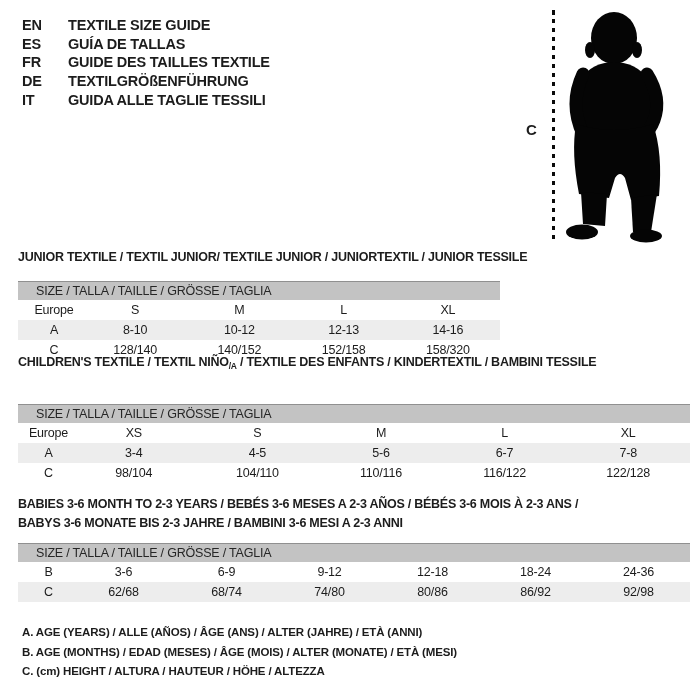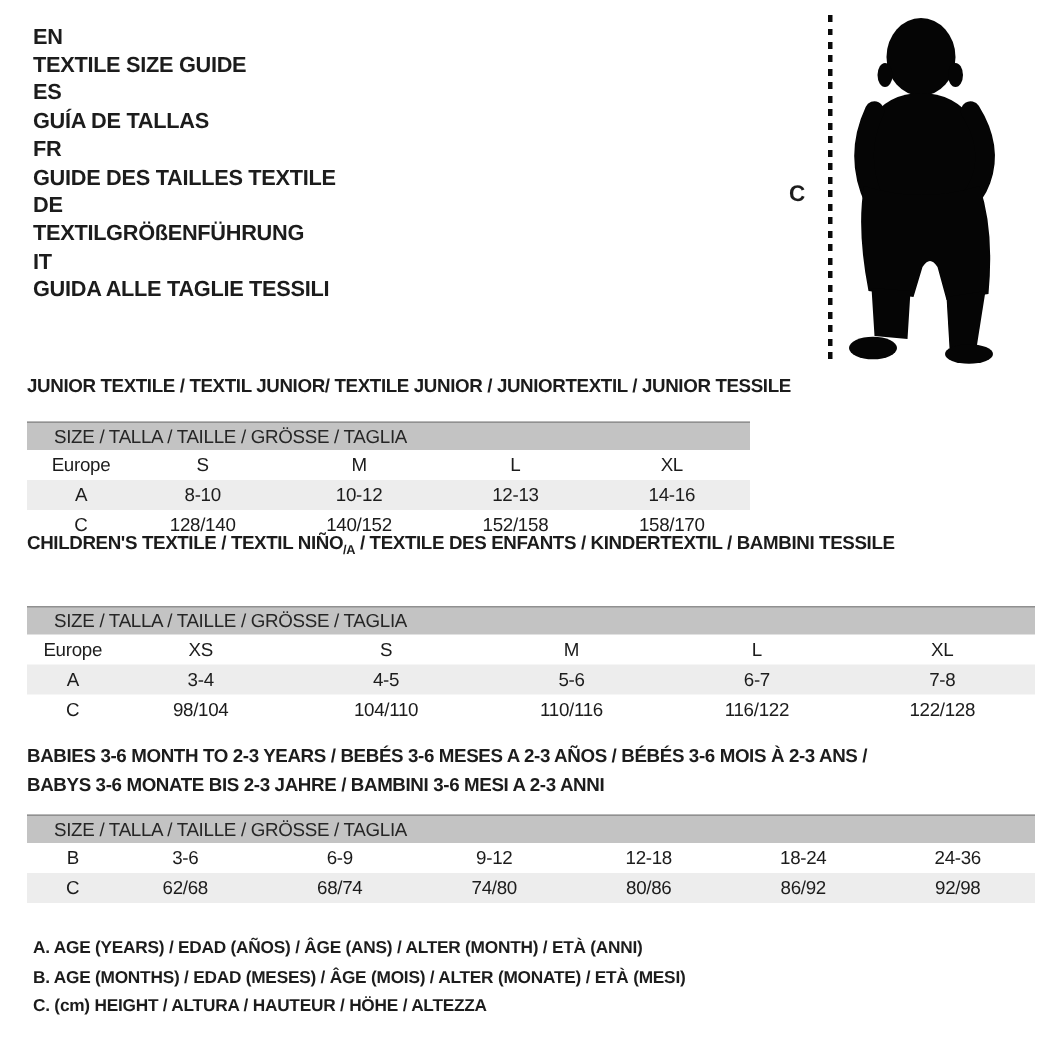--- a/index.html
+++ b/index.html
@@ -2,21 +2,21 @@
 <html><head>
 <meta charset="utf-8">
 <style>
   html,body{margin:0;padding:0;background:#fff;}
   .canvas{position:relative;width:700px;height:700px;background:#ffffff;
     font-family:"Liberation Sans",sans-serif;color:#1c1c1c;overflow:hidden;}
 
   
   .lang-list{position:absolute;left:22px;top:16px;font-size:14.5px;font-weight:bold;
     line-height:18.7px;letter-spacing:-0.2px;}
-  .lang-row{display:flex;flex-direction:column;}
+  .lang-row{display:flex;}
   .lang-code{width:46px;}
 
   
   .measure-label{position:absolute;left:526px;top:121px;font-size:15px;font-weight:bold;}
   .dash-line{position:absolute;left:552px;top:10px;width:3px;height:234px;
     background:repeating-linear-gradient(to bottom,#0a0a0a 0,#0a0a0a 4.5px,transparent 4.5px,transparent 9px);}
   .figure-svg{position:absolute;left:563px;top:8px;}
 
   
   .section-title{position:absolute;left:18px;font-size:12.5px;font-weight:bold;
@@ -108,21 +108,21 @@
       <span class="val">8-10</span>
       <span class="val">10-12</span>
       <span class="val">12-13</span>
       <span class="val">14-16</span>
     </div>
     <div class="trow cols4">
       <span class="rlabel">C</span>
       <span class="val">128/140</span>
       <span class="val">140/152</span>
       <span class="val">152/158</span>
-      <span class="val">158/170</span>
+      <span class="val">158/320</span>
     </div>
   </div>
 
   <div class="section-title t2-title">
     <span>CHILDREN'S TEXTILE / TEXTIL NIÑO</span><span class="sub-script">/A</span><span> / TEXTILE DES ENFANTS / KINDERTEXTIL / BAMBINI TESSILE</span>
   </div>
   <div class="size-table t2">
     <div class="thead">SIZE / TALLA / TAILLE / GRÖSSE / TAGLIA</div>
     <div class="trow cols5">
       <span class="rlabel">Europe</span>
@@ -170,18 +170,18 @@
       <span class="val">62/68</span>
       <span class="val">68/74</span>
       <span class="val">74/80</span>
       <span class="val">80/86</span>
       <span class="val">86/92</span>
       <span class="val">92/98</span>
     </div>
   </div>
 
   <div class="legend">
-    <div>A. AGE (YEARS) / EDAD (AÑOS) / ÂGE (ANS) / ALTER (MONTH) / ETÀ (ANNI)</div>
+    <div>A. AGE (YEARS) / ALLE (AÑOS) / ÂGE (ANS) / ALTER (JAHRE) / ETÀ (ANNI)</div>
     <div>B. AGE (MONTHS) / EDAD (MESES) / ÂGE (MOIS) / ALTER (MONATE) / ETÀ (MESI)</div>
     <div>C. (cm) HEIGHT / ALTURA / HAUTEUR / HÖHE / ALTEZZA</div>
   </div>
 
 </div>
 
 </body></html>

